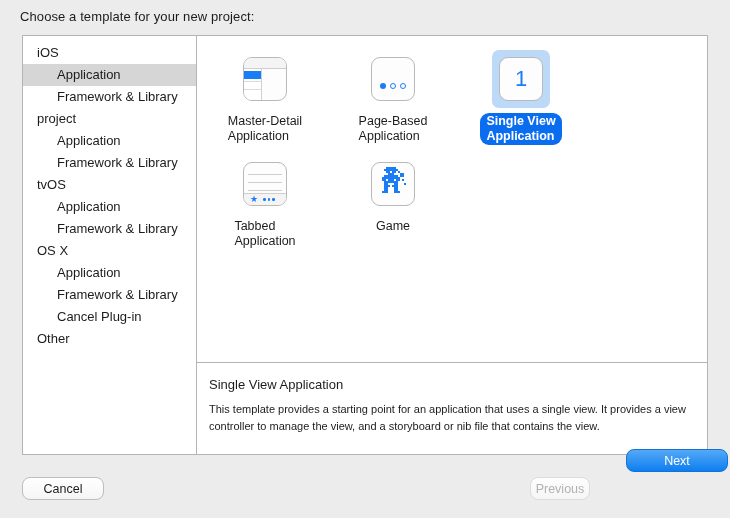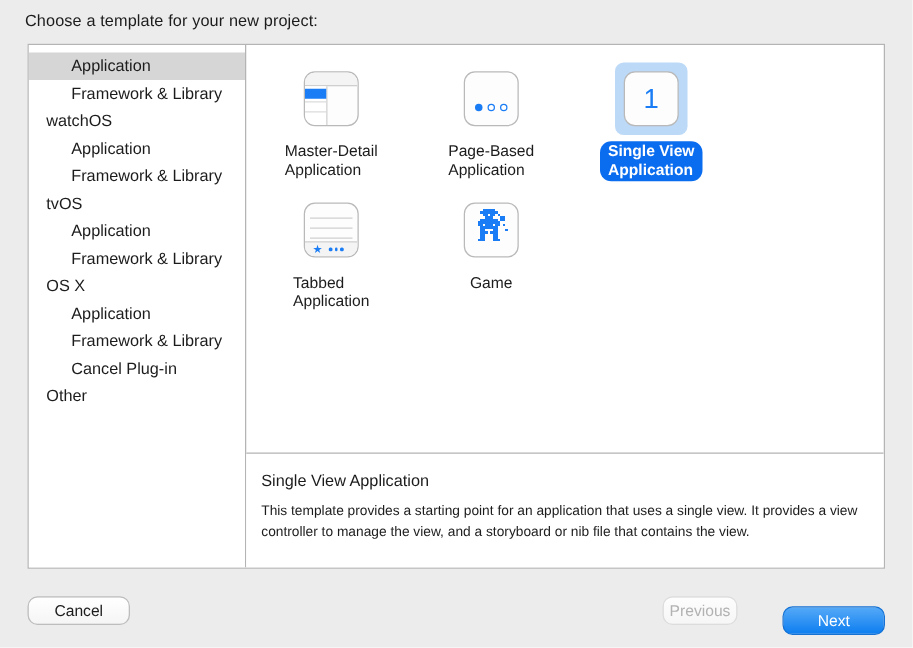--- a/index.html
+++ b/index.html
@@ -264,38 +264,39 @@
   .btn-prev {
     left: 530px;
     top: 477px;
     width: 60px;
     background: linear-gradient(#fdfdfd, #f6f6f6);
     border: 1px solid #dcdcdc;
     color: #b2b2b2;
   }
   .btn-next {
     left: 626px;
-    top: 485px;
-    width: 82px;
+    top: 449px;
+    width: 102px;
     background: linear-gradient(#55a9f7, #0d7ef0);
     border: 1px solid #1572d4;
     color: #ffffff;
   }
 </style>
 </head>
 <body>
 
 <div class="prompt">Choose a template for your new project:</div>
 
 <div class="panel">
 
   <div class="sidebar">
+      <div class="side-row group">iOS</div>
       <div class="side-row child selected">Application</div>
       <div class="side-row child">Framework &amp; Library</div>
-      <div class="side-row group">watchOS</div>
+      <div class="side-row group">project</div>
       <div class="side-row child">Application</div>
       <div class="side-row child">Framework &amp; Library</div>
       <div class="side-row group">tvOS</div>
       <div class="side-row child">Application</div>
       <div class="side-row child">Framework &amp; Library</div>
       <div class="side-row group">OS X</div>
       <div class="side-row child">Application</div>
       <div class="side-row child">Framework &amp; Library</div>
       <div class="side-row child">Cancel Plug-in</div>
       <div class="side-row group">Other</div>

